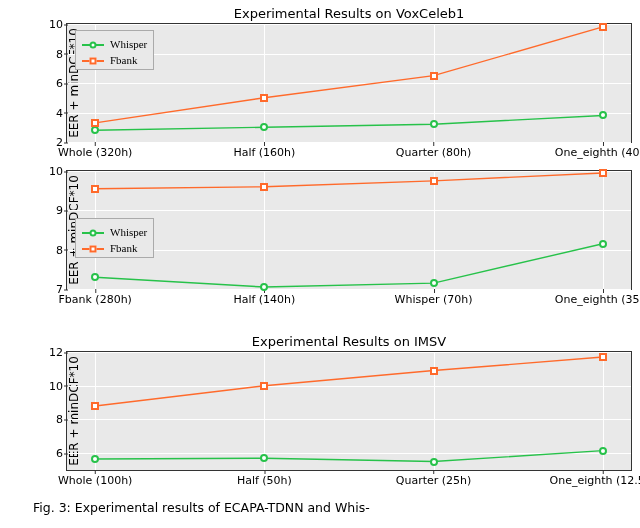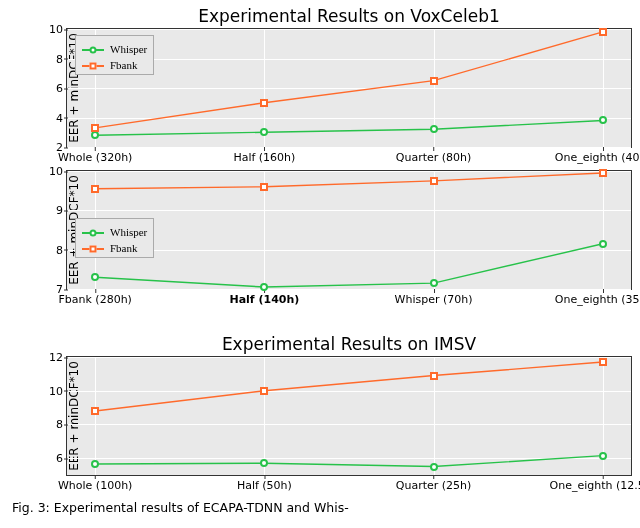--- a/index.html
+++ b/index.html
@@ -12,21 +12,21 @@
     color: #000;
   }
   .chart-stack { display: flex; flex-direction: column; gap: 4px; }
   .chart {
     position: relative;
     margin-left: 58px;
     height: 160px;
   }
   .chart-title {
     text-align: center;
-    font-size: 17px;
+    font-size: 13px;
     margin: 0 0 2px 0;
     font-weight: normal;
   }
   .plot-area {
     position: relative;
     height: 120px;
     border: 1px solid #333;
     background: #e9e9e9;
   }
   .grid-h, .grid-v {
@@ -103,20 +103,21 @@
   }
   .legend-swatch .mark {
     position: absolute; left: 50%; top: 50%; width: 7px; height: 7px; transform: translate(-50%,-50%);
     border: 2px solid;
     background: #fff;
   }
   .caption {
     font-size: 12.5px;
     margin-top: 6px;
     padding: 0 4px;
+    margin-left: 21px;
   }
 </style>
 </head>
 <body>
 
 <div class="chart-stack" id="stack">
     <div class="chart">
       <div class="chart-title">Experimental Results on VoxCeleb1</div>
       <div class="plot-area">
         <div class="ylabel">EER + minDCF*10</div>
@@ -176,21 +177,21 @@
         <div class="ytick" style="top: 100%;">7</div>
         <div class="grid-h" style="top: 66.6667%;"></div>
         <div class="ytick" style="top: 66.6667%;">8</div>
         <div class="grid-h" style="top: 33.3333%;"></div>
         <div class="ytick" style="top: 33.3333%;">9</div>
         <div class="grid-h" style="top: 0%;"></div>
         <div class="ytick" style="top: 0%;">10</div>
         <div class="grid-v" style="left: 5%;"></div>
         <div class="xtick" style="left: 5%;">Fbank (280h)</div>
         <div class="grid-v" style="left: 35%;"></div>
-        <div class="xtick" style="left: 35%; font-weight: bold;">Half (140h)</div>
+        <div class="xtick" style="left: 35%;">Half (140h)</div>
         <div class="grid-v" style="left: 65%;"></div>
         <div class="xtick" style="left: 65%;">Whisper (70h)</div>
         <div class="grid-v" style="left: 95%;"></div>
         <div class="xtick" style="left: 95%;">One_eighth (35h)</div>
         <svg class="series" viewBox="0 0 100 100" preserveAspectRatio="none">
           <polyline points="5,90 35,98.33333333333334 65,94.99999999999999 95,61.66666666666665" fill="none" stroke="#27c24a" stroke-width="1.4" vector-effect="non-scaling-stroke"></polyline>
           <polyline points="5,14.99999999999998 35,13.333333333333341 65,8.333333333333337 95,1.666666666666694" fill="none" stroke="#ff6a2b" stroke-width="1.4" vector-effect="non-scaling-stroke"></polyline>
         </svg>
         <svg class="series"></svg>
         <span style="position: absolute; left: 5%; top: 90%; width: 8px; height: 8px; transform: translate(-50%, -50%); background: rgb(255, 255, 255); border: 2px solid rgb(39, 194, 74); border-radius: 50%;"></span>

